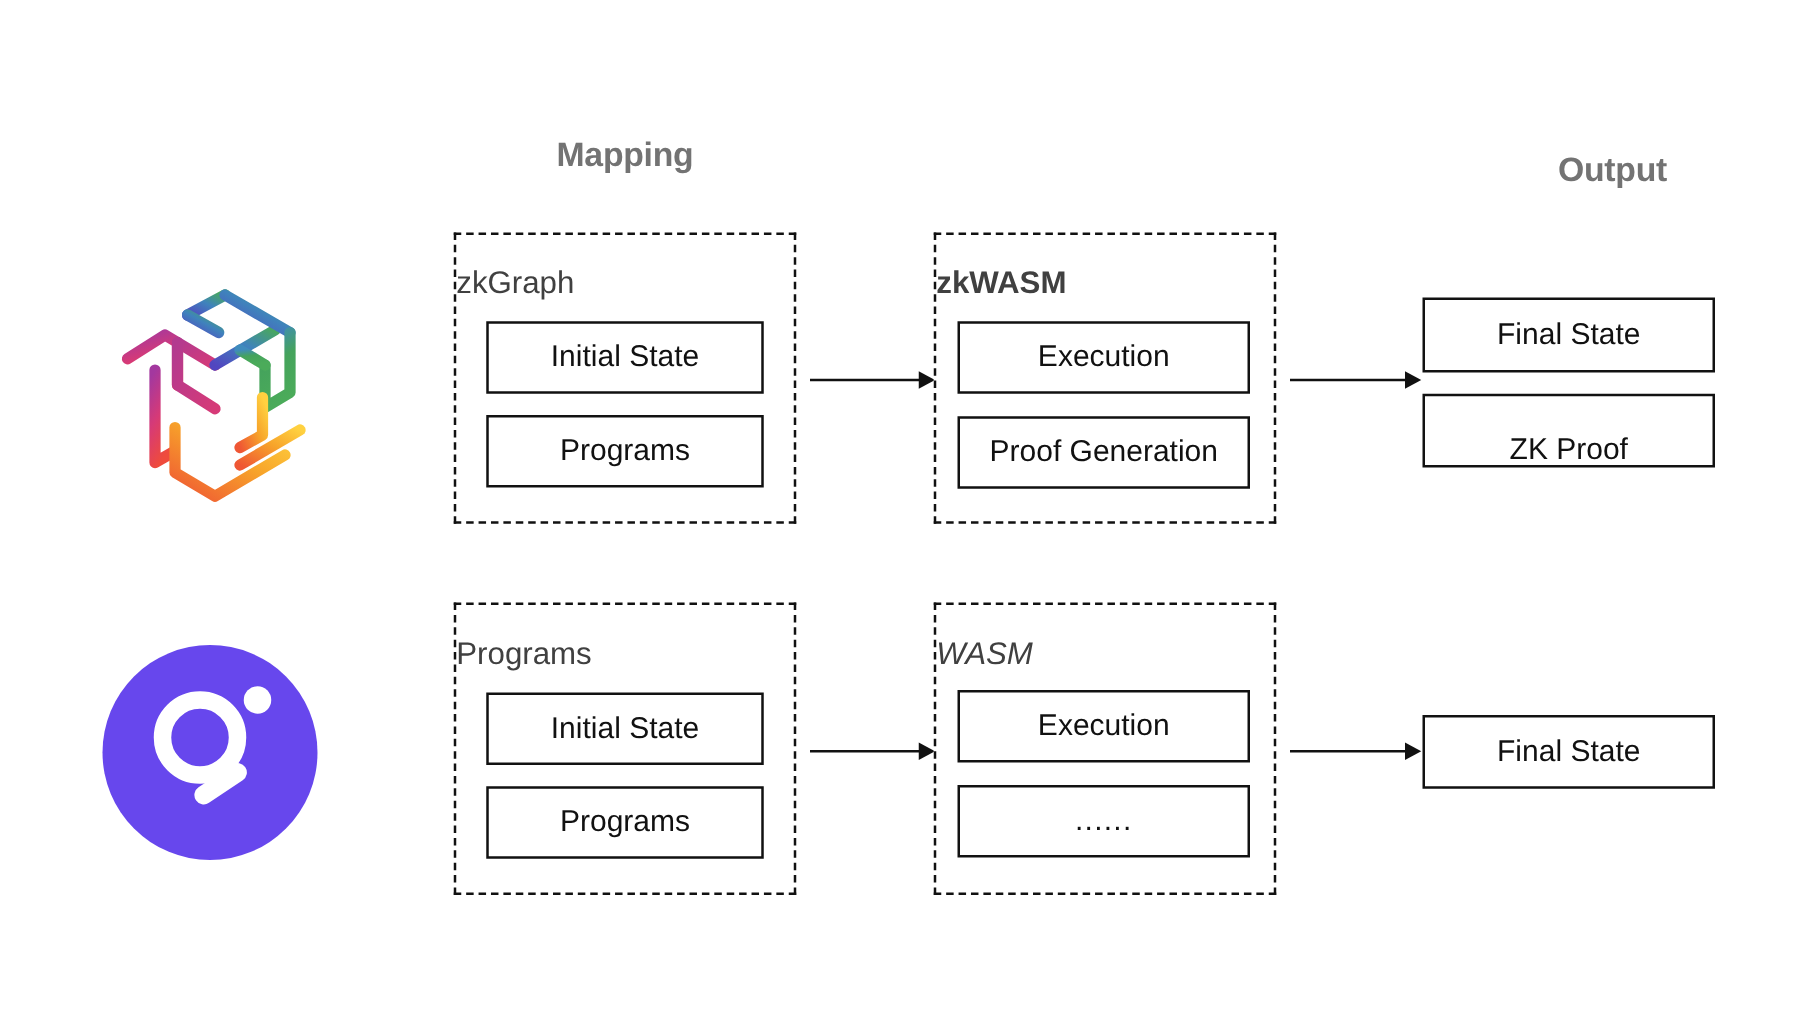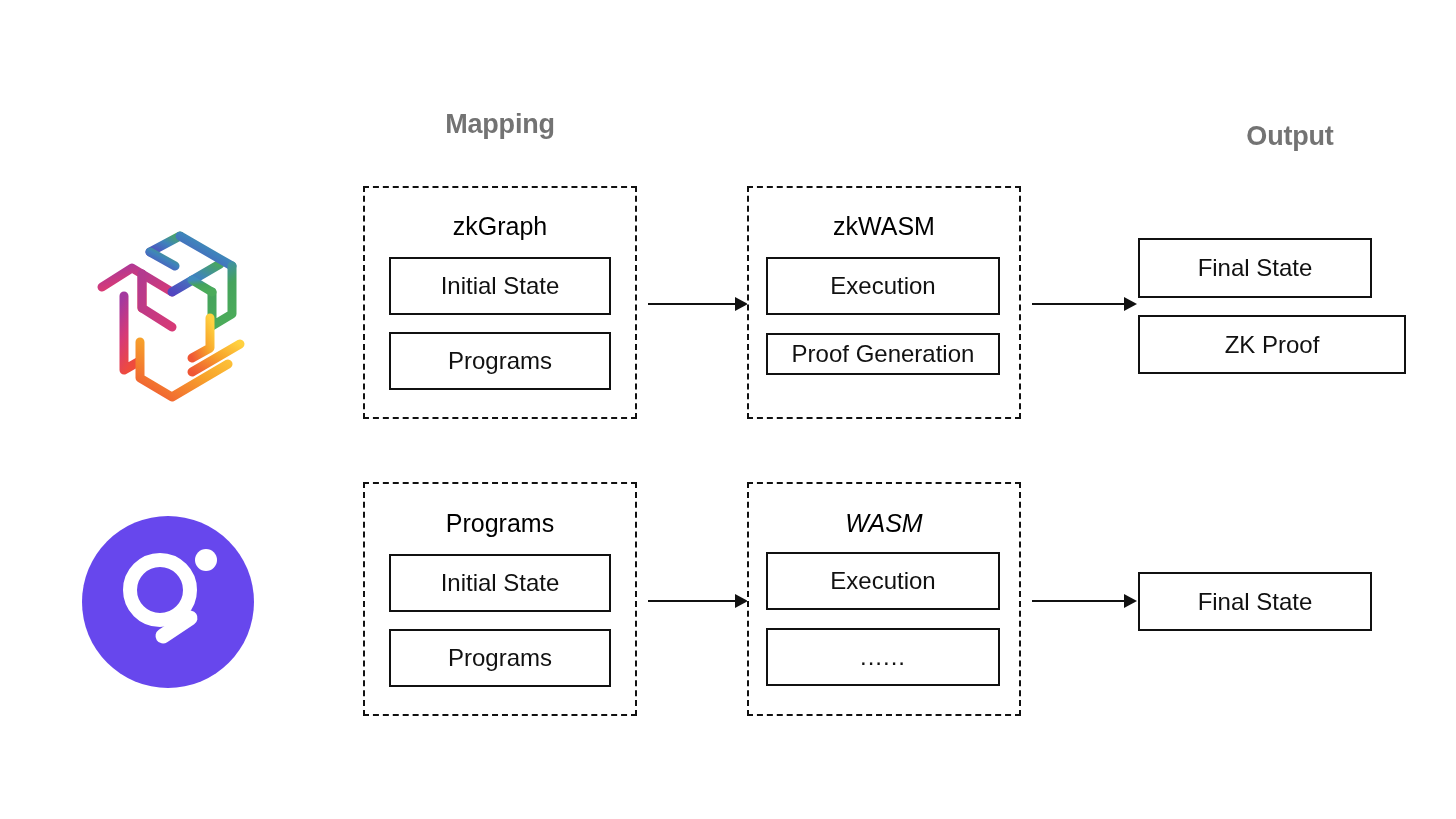--- a/index.html
+++ b/index.html
@@ -39,27 +39,27 @@
   .group {
     position: absolute;
     border: 2.5px dashed #111111;
     box-sizing: border-box;
     background: #ffffff;
   }
   .group-title {
     position: absolute;
     left: 0;
     right: 0;
-    text-align: center;
+    text-align: left;
     font-size: 25px;
     line-height: 25px;
-    color: #000000;
+    color: #404040;
     white-space: nowrap;
   }
-  .group-title.bold { font-weight: normal; }
+  .group-title.bold { font-weight: bold; }
 
   
   .box {
     position: absolute;
     border: 2.5px solid #111111;
     box-sizing: border-box;
     background: #ffffff;
     display: flex;
     align-items: center;
     justify-content: center;
@@ -193,33 +193,33 @@
     <div class="shaft" style="width:88px;"></div>
     <div class="head" style="left:87px;"></div>
   </div>
 
   <div class="group" id="grp-zk-runtime" style="left:747px; top:186px; width:274px; height:233px;">
     <div class="group-title bold" style="top:26px;">zkWASM</div>
   </div>
   <div class="box" style="left:766px; top:257px; width:234px; height:58px;">
     <span class="box-label">Execution</span>
   </div>
-  <div class="box" style="left:766px; top:333px; width:234px; height:42px;">
+  <div class="box" style="left:766px; top:333px; width:234px; height:58px;">
     <span class="box-label">Proof Generation</span>
   </div>
 
   <div class="arrow" style="left:1032px; top:296px; width:106px; height:16px;">
     <div class="shaft" style="width:93px;"></div>
     <div class="head" style="left:92px;"></div>
   </div>
 
   <div class="box" style="left:1138px; top:238px; width:234px; height:60px;">
     <span class="box-label">Final State</span>
   </div>
-  <div class="box" style="left:1138px; top:315px; width:268px; height:59px;">
+  <div class="box" style="left:1138px; top:315px; width:234px; height:59px;align-items:flex-end;">
     <span class="box-label">ZK Proof</span>
   </div>
 
   <div id="logo-thegraph">
     <svg viewBox="0 0 176 176" width="176" height="176" aria-hidden="true">
       <circle cx="88" cy="88" r="86" fill="#6747ED"></circle>
       <circle cx="80" cy="76" r="30" fill="none" stroke="#ffffff" stroke-width="14"></circle>
       <line x1="83" y1="122" x2="110" y2="104" stroke="#ffffff" stroke-width="15" stroke-linecap="round"></line>
       <circle cx="126" cy="46" r="11" fill="#ffffff"></circle>
     </svg>

